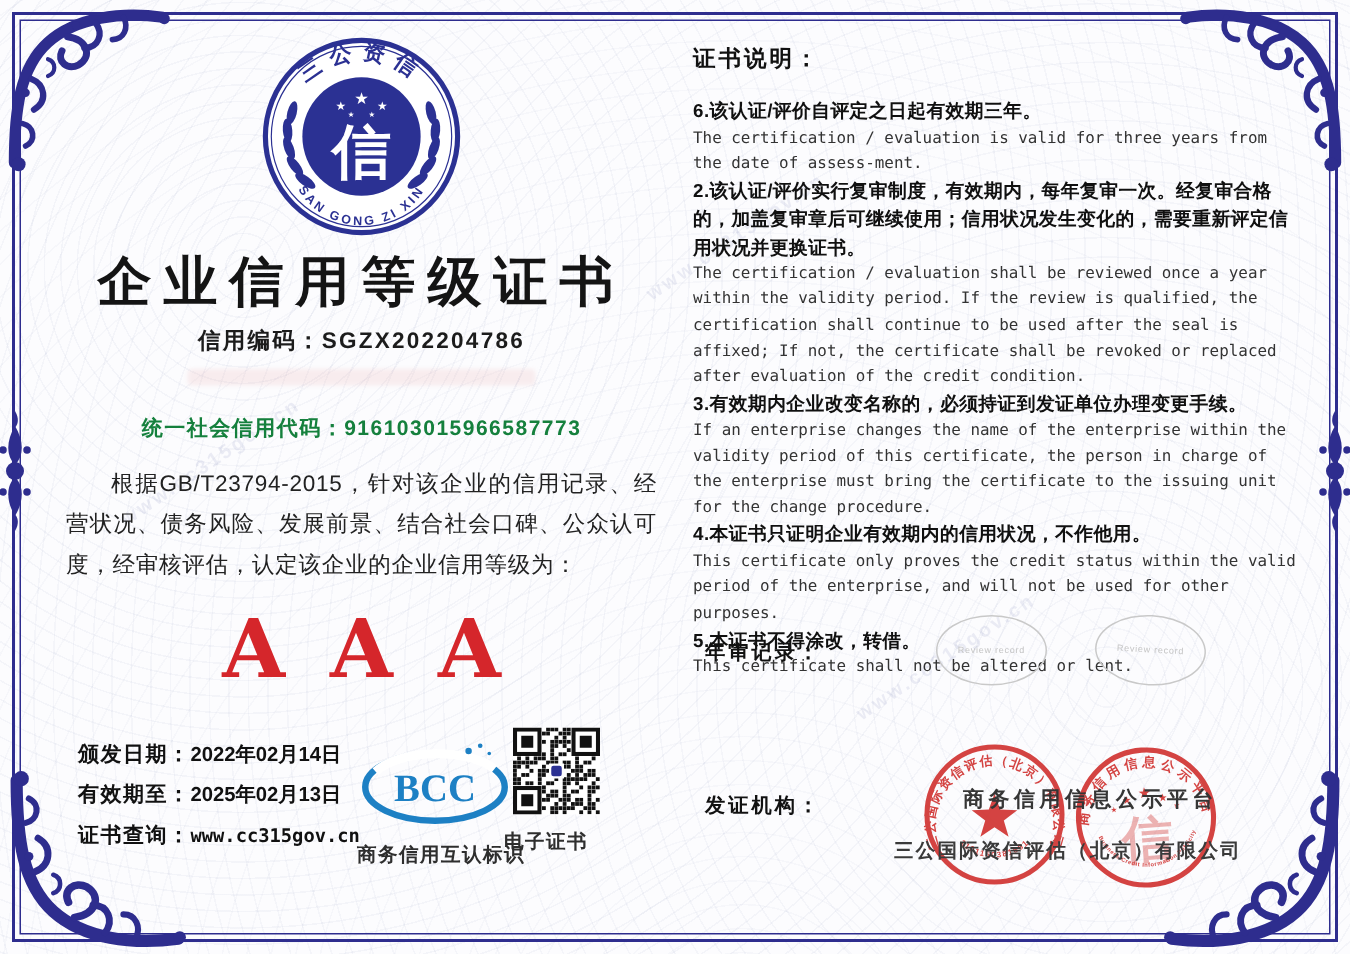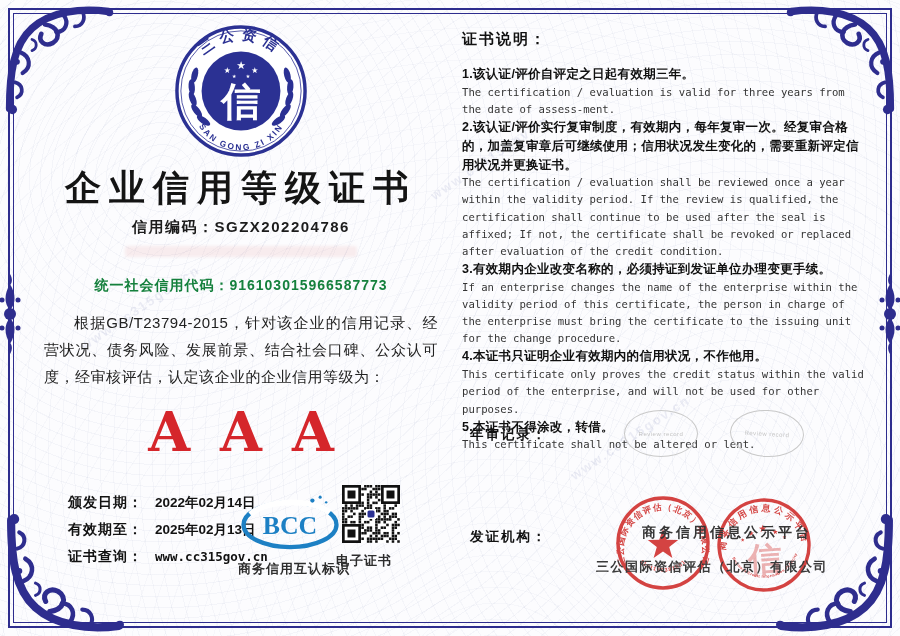--- a/index.html
+++ b/index.html
@@ -29,24 +29,24 @@
          letter-spacing:8px;color:#141414;white-space:nowrap;}
   .subtitle{margin-top:5px;font-size:10.5px;letter-spacing:3px;color:#2b2b2b;font-weight:bold;white-space:nowrap;}
   .credit-row{margin-top:5px;font-size:15px;font-weight:bold;color:#1c1c1c;letter-spacing:1.5px;}
   .redacted{margin:9px auto 0;width:232px;height:11px;background:rgba(225,120,120,0.12);
             filter:blur(1.5px);border-radius:3px;}
   .uscc-row{margin-top:20px;font-size:14px;font-weight:bold;color:#15803d;letter-spacing:1px;}
   .statement{margin:14px 8px 0;font-size:15px;line-height:1.8;text-align:justify;text-indent:2em;
              color:#222;letter-spacing:0.5px;}
   .grade{margin-top:10px;font-family:"DejaVu Serif",serif;font-weight:bold;font-size:54px;
          color:#d5262b;letter-spacing:30px;padding-left:30px;}
-  .meta{position:absolute;left:68px;top:494px;text-align:left;font-size:14px;color:#111;}
+  .meta{position:absolute;left:52px;top:494px;text-align:left;font-size:14px;color:#111;}
   .meta-row{display:flex;margin-bottom:9px;align-items:baseline;}
   .meta-label{font-weight:bold;letter-spacing:1px;white-space:nowrap;}
-  .meta-value{font-weight:bold;margin-left:12px;white-space:nowrap;font-size:13.5px;}
+  .meta-value{font-weight:bold;margin-left:0;white-space:nowrap;font-size:13.5px;}
   .meta-url{font-family:"DejaVu Sans Mono",monospace;font-size:12.5px;font-weight:bold;}
   .stamp-col{position:absolute;text-align:left;}
   .bcc-col{left:238px;top:492px;width:116px;}
   .qr-col{left:336px;top:485px;width:70px;}
   .stamp-caption{margin-top:2px;font-size:13px;font-weight:bold;color:#2e2e2e;letter-spacing:1px;white-space:nowrap;}
   .qr-caption{margin-top:9px;}
   .qr-svg{display:block;margin:0 auto;width:58px;height:58px;background:#fff;}
 
   .right-col{position:absolute;left:462px;top:30px;width:406px;text-align:left;}
   .r-heading{font-size:15px;font-weight:bold;letter-spacing:2px;color:#111;margin-bottom:16px;}
@@ -440,21 +440,21 @@
       <rect x="24" y="24" width="10" height="10" fill="#fff"></rect>
       <rect x="25.5" y="25.5" width="7" height="7" rx="1.5" fill="#2b3193"></rect>
     </svg>
     <div class="stamp-caption qr-caption">电子证书</div>
   </div>
 
   <div class="right-col">
     <div class="r-heading">证书说明：</div>
 
     <div>
-      <div class="item-zh">1.该认证/评价自评定之日起有效期三年。</div>
+      <div class="item-zh">6.该认证/评价自评定之日起有效期三年。</div>
       <div class="item-en">The certification / evaluation is valid for three years from the date of assess-ment.</div>
     </div>
     <div>
       <div class="item-zh">2.该认证/评价实行复审制度，有效期内，每年复审一次。经复审合格的，加盖复审章后可继续使用；信用状况发生变化的，需要重新评定信用状况并更换证书。</div>
       <div class="item-en">The certification / evaluation shall be reviewed once a year within the validity period. If the review is qualified, the certification shall continue to be used after the seal is affixed; If not, the certificate shall be revoked or replaced after evaluation of the credit condition.</div>
     </div>
     <div>
       <div class="item-zh">3.有效期内企业改变名称的，必须持证到发证单位办理变更手续。</div>
       <div class="item-en">If an enterprise changes the name of the enterprise within the validity period of this certificate, the person in charge of the enterprise must bring the certificate to the issuing unit for the change procedure.</div>
     </div>

